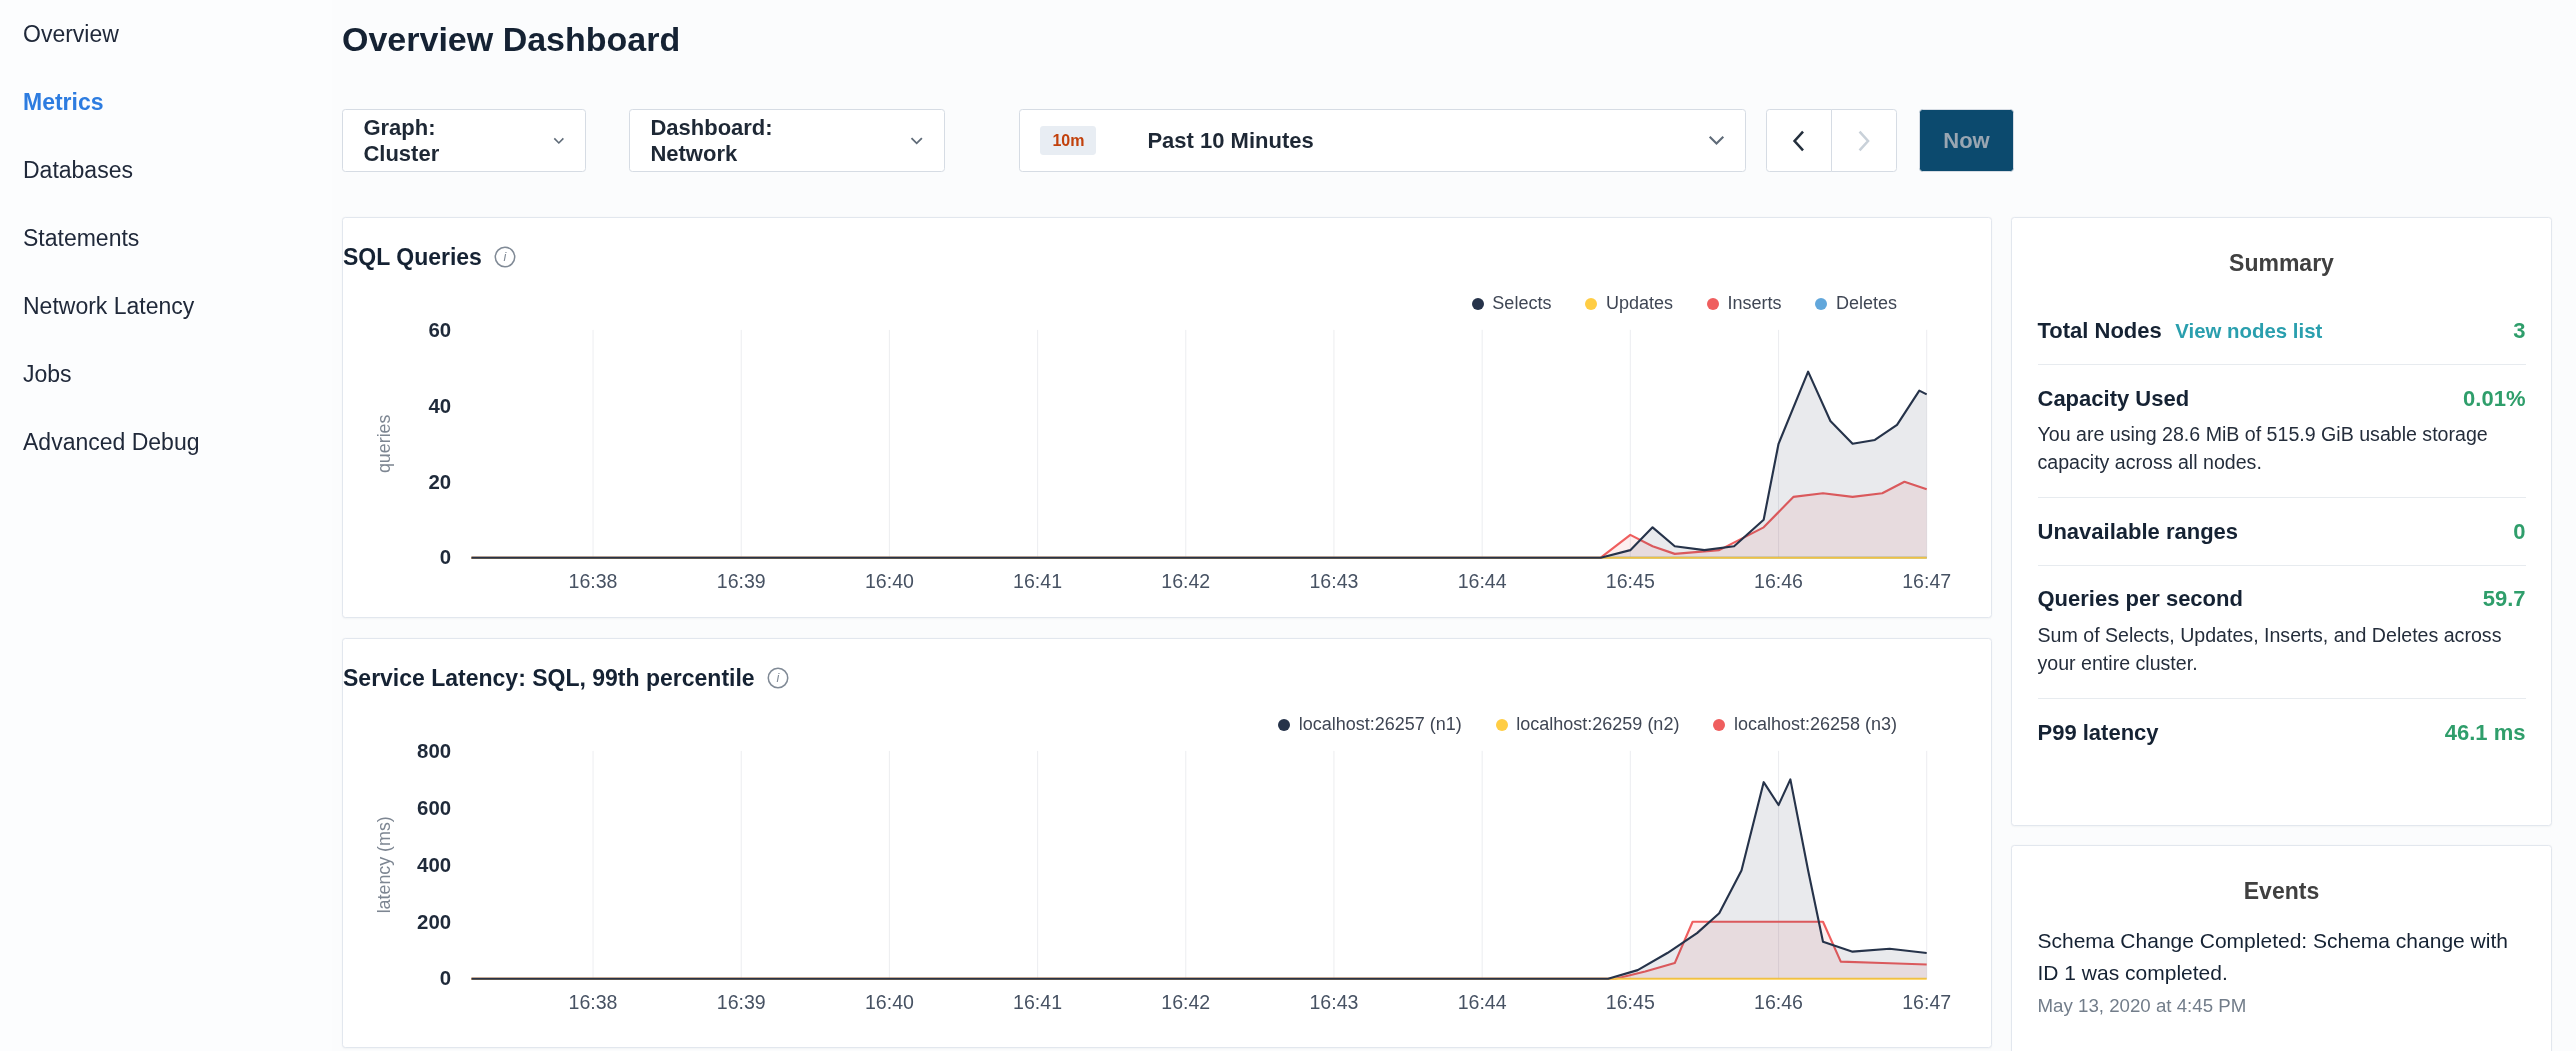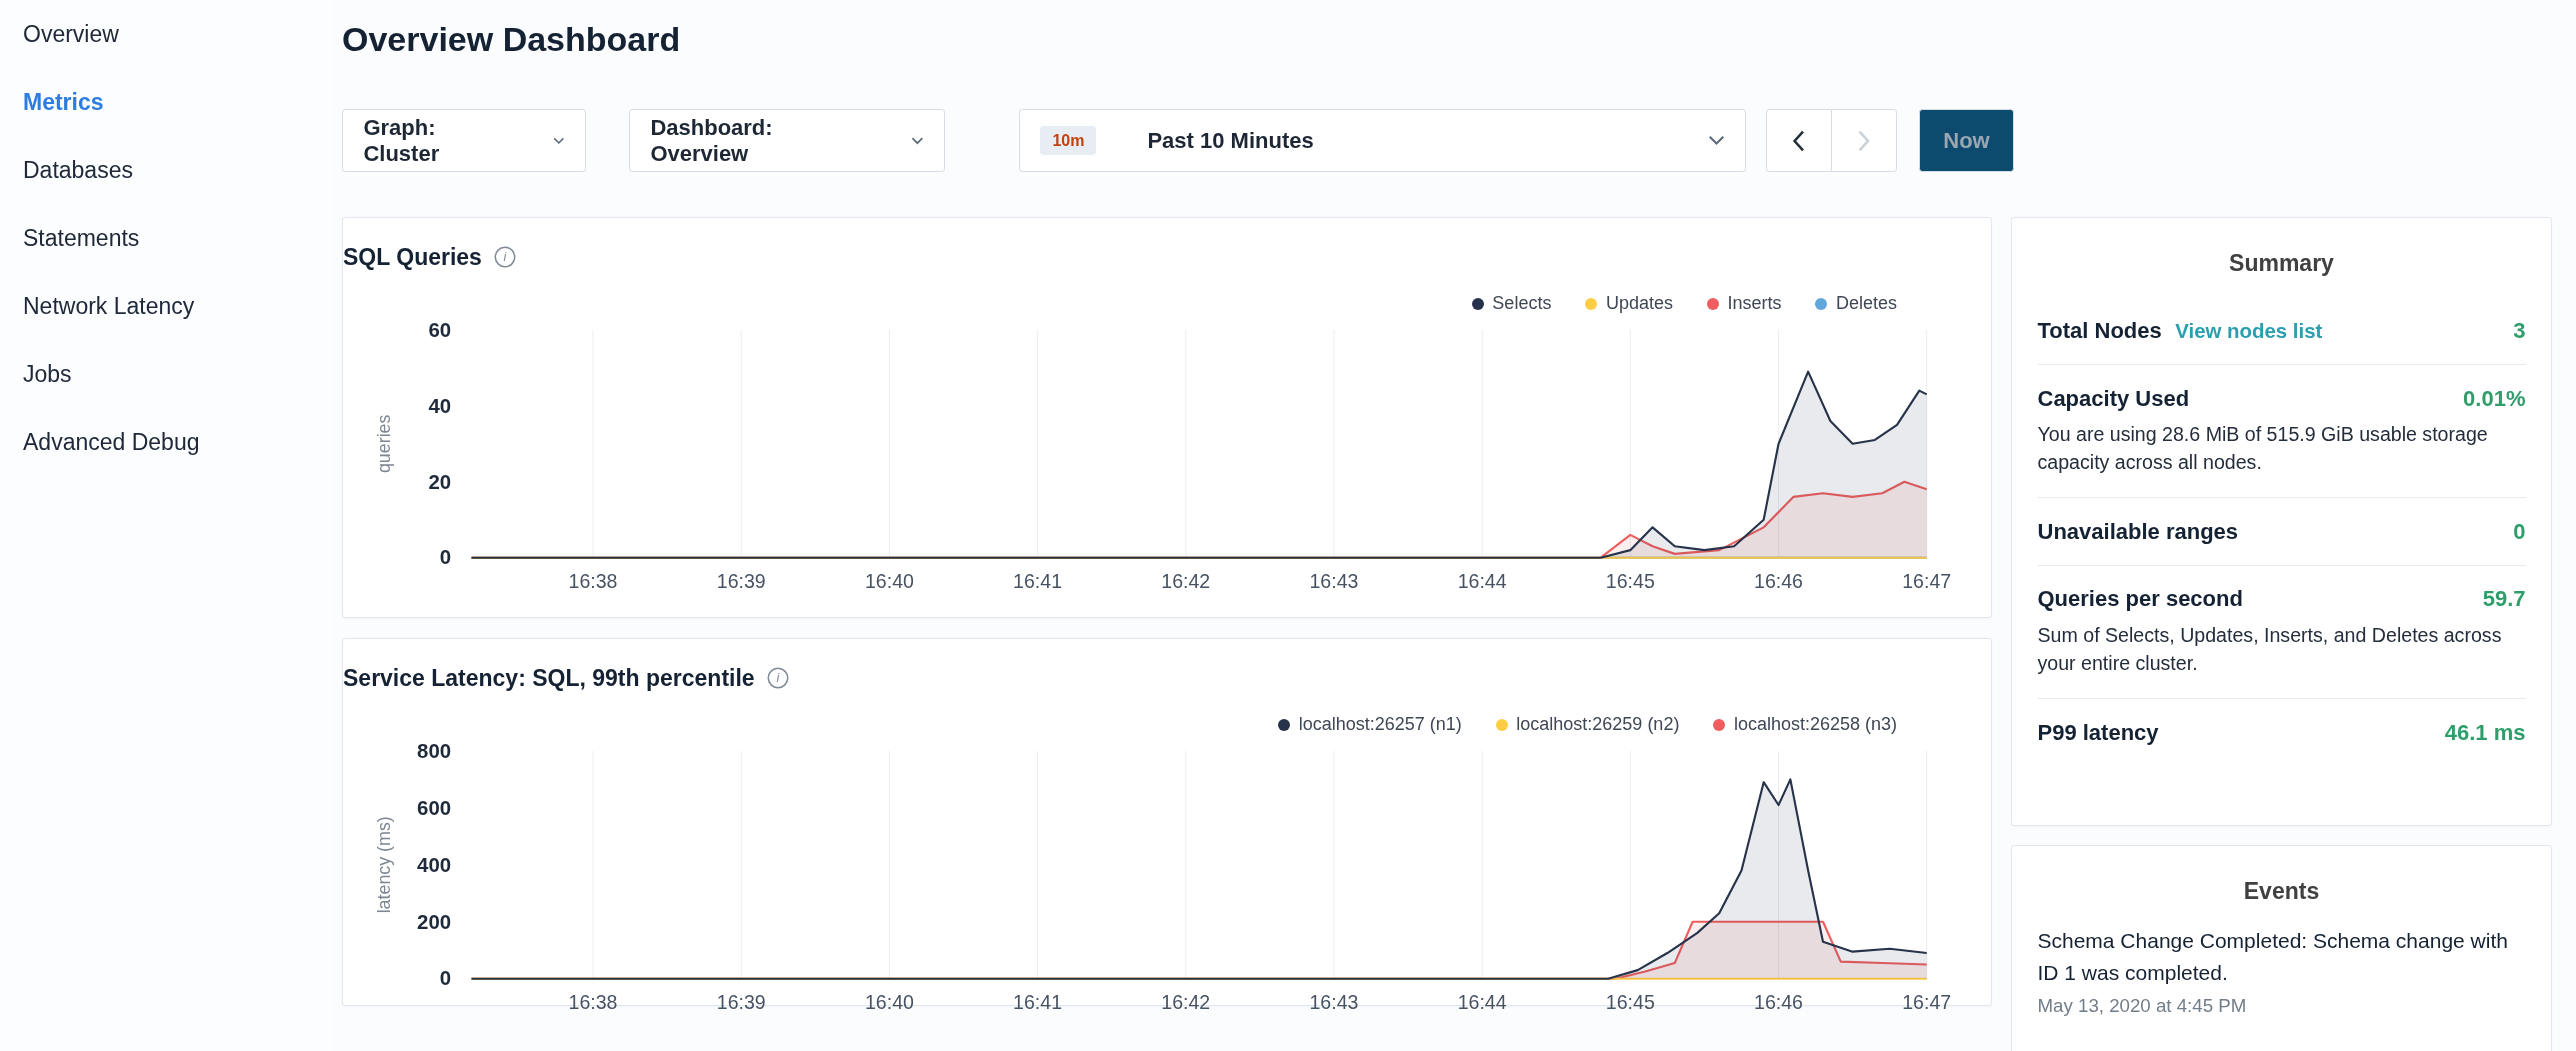--- a/index.html
+++ b/index.html
@@ -30,21 +30,21 @@
   .navbtn.back { border-radius:3.4px 0 0 3.4px; }
   .navbtn.fwd  { border-radius:0 3.4px 3.4px 0; margin-left:-0.9px; }
   .now-btn { position:absolute; left:1577px; top:0; width:95px; height:63px; background:#0c4a6e;
              border:0.9px solid #d6dce4; border-radius:3.4px; color:#9aa6b2; font-size:22px; font-weight:600;
              display:flex; align-items:center; justify-content:center; cursor:pointer; }
 
   
   .card { position:absolute; background:#fff; border:0.9px solid #e2e7ee; border-radius:3.4px;
           box-shadow:0 0.9px 1.7px rgba(30,40,60,0.04); }
   .chart-card-1 { left:342px; top:217px; width:1650px; height:401px; }
-  .chart-card-2 { left:342px; top:638px; width:1650px; height:368px; }
+  .chart-card-2 { left:342px; top:638px; width:1650px; height:410px; }
   .chart-title-row { position:absolute; left:0; top:25.5px; width:100%; display:flex; align-items:center;
                      gap:12px; }
   .chart-title { font-size:23px; font-weight:700; color:#152233; }
   .legend { position:absolute; right:94px; top:75px; display:flex; align-items:center; gap:34px; }
   .legend-item { display:flex; align-items:center; gap:8.5px; cursor:pointer; }
   .legend-dot { width:12px; height:12px; border-radius:50%; display:inline-block; }
   .legend-label { font-size:18px; color:#3f4654; }
   .chart-svg { position:absolute; left:25.5px; top:100px; }
 
   
@@ -81,21 +81,21 @@
 
   <div class="toolbar">
     <div class="dd dd-graph">
       <span>Graph: Cluster</span>
       <span class="spacer"></span>
       <svg width="15.3" height="9.4" viewBox="0 0 18 11">
           <polyline points="2,2 9,9 16,2" fill="none" stroke="#5f6b78" stroke-width="2.5"></polyline>
         </svg>
     </div>
     <div class="dd dd-dash">
-      <span>Dashboard: Overview</span>
+      <span>Dashboard: Network</span>
       <span class="spacer"></span>
       <svg width="15.3" height="9.4" viewBox="0 0 18 11">
           <polyline points="2,2 9,9 16,2" fill="none" stroke="#5f6b78" stroke-width="2.5"></polyline>
         </svg>
     </div>
     <div class="dd dd-time">
       <span class="time-badge">10m</span>
       <span>Past 10 Minutes</span>
       <span class="spacer"></span>
       <svg width="17" height="10.2" viewBox="0 0 20 12">

